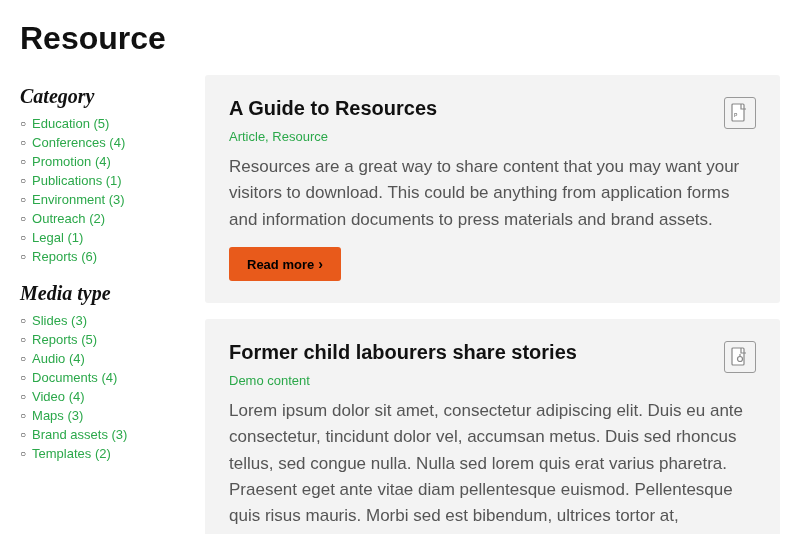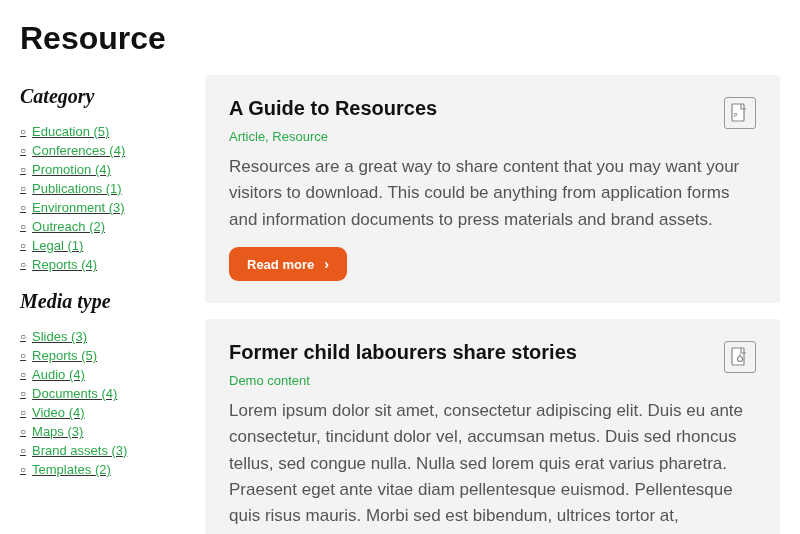--- a/index.html
+++ b/index.html
@@ -29,22 +29,21 @@
       font-style: italic;
       font-size: 20px;
       font-weight: bold;
       color: #111;
       margin-bottom: 8px;
       margin-top: 10px;
     }
     .sidebar-list {
       list-style: none;
       padding: 0;
-      margin: 16px 0 18px 0;
-      text-decoration: underline;
+      margin: 0 0 18px 0;
     }
     .sidebar-list li {
       display: flex;
       align-items: center;
       margin-bottom: 4px;
       font-size: 13px;
     }
     .sidebar-list li::before {
       content: "○";
       font-size: 10px;
@@ -98,30 +97,30 @@
       margin-bottom: 10px;
     }
     .card-description {
       font-size: 17px;
       color: #555;
       line-height: 1.55;
       margin-bottom: 14px;
     }
     .read-more-btn {
       background: #e85a1b;
-      color: #ffffff;
+      color: #000000;
       border: none;
-      border-radius: 9px;
+      border-radius: 3px;
       padding: 9px 18px;
       font-size: 13px;
       font-weight: 700;
       cursor: pointer;
       display: inline-flex;
       align-items: center;
-      gap: 10px;
+      gap: 4px;
       text-transform: none;
     }
     .read-more-btn .chevron {
       font-size: 14px;
     }
   </style>
 </head>
 <body>
 
 <h1 class="page-title">Resource</h1>
@@ -146,21 +145,21 @@
         <li>
           <a href="#">Environment (3)</a>
         </li>
         <li>
           <a href="#">Outreach (2)</a>
         </li>
         <li>
           <a href="#">Legal (1)</a>
         </li>
         <li>
-          <a href="#">Reports (4)</a>
+          <a href="#">Reports (6)</a>
         </li>
       </ul>
 
     <div class="sidebar-section-title">Media type</div>
     <ul class="sidebar-list" id="media-type-list">
         <li>
           <a href="#">Slides (3)</a>
         </li>
         <li>
           <a href="#">Reports (5)</a>

